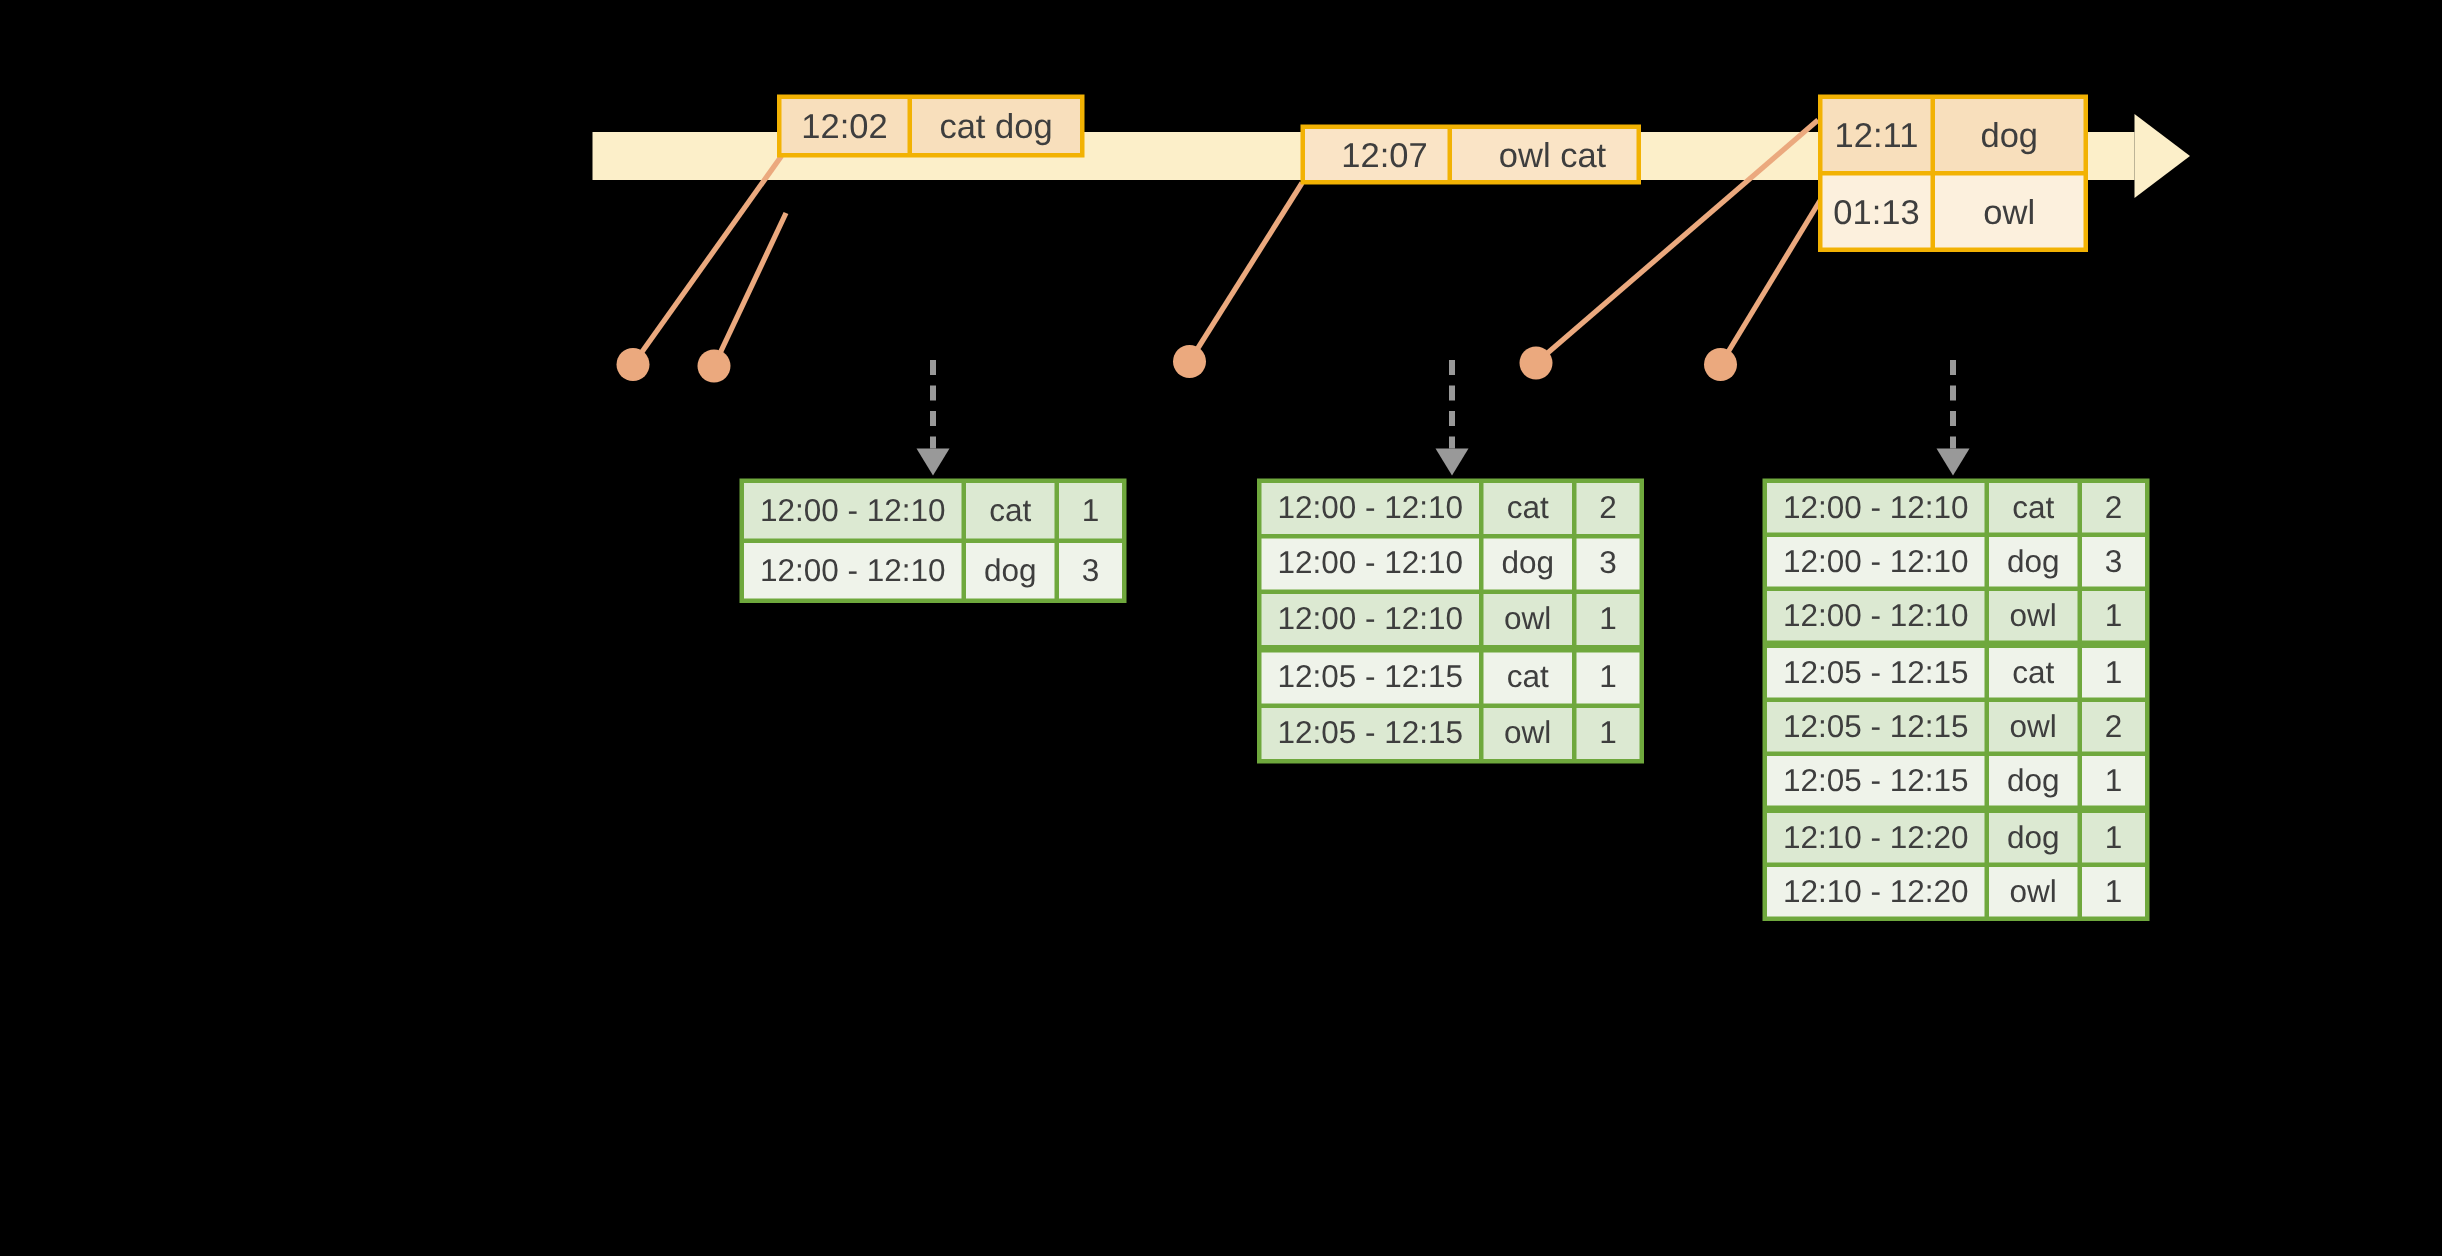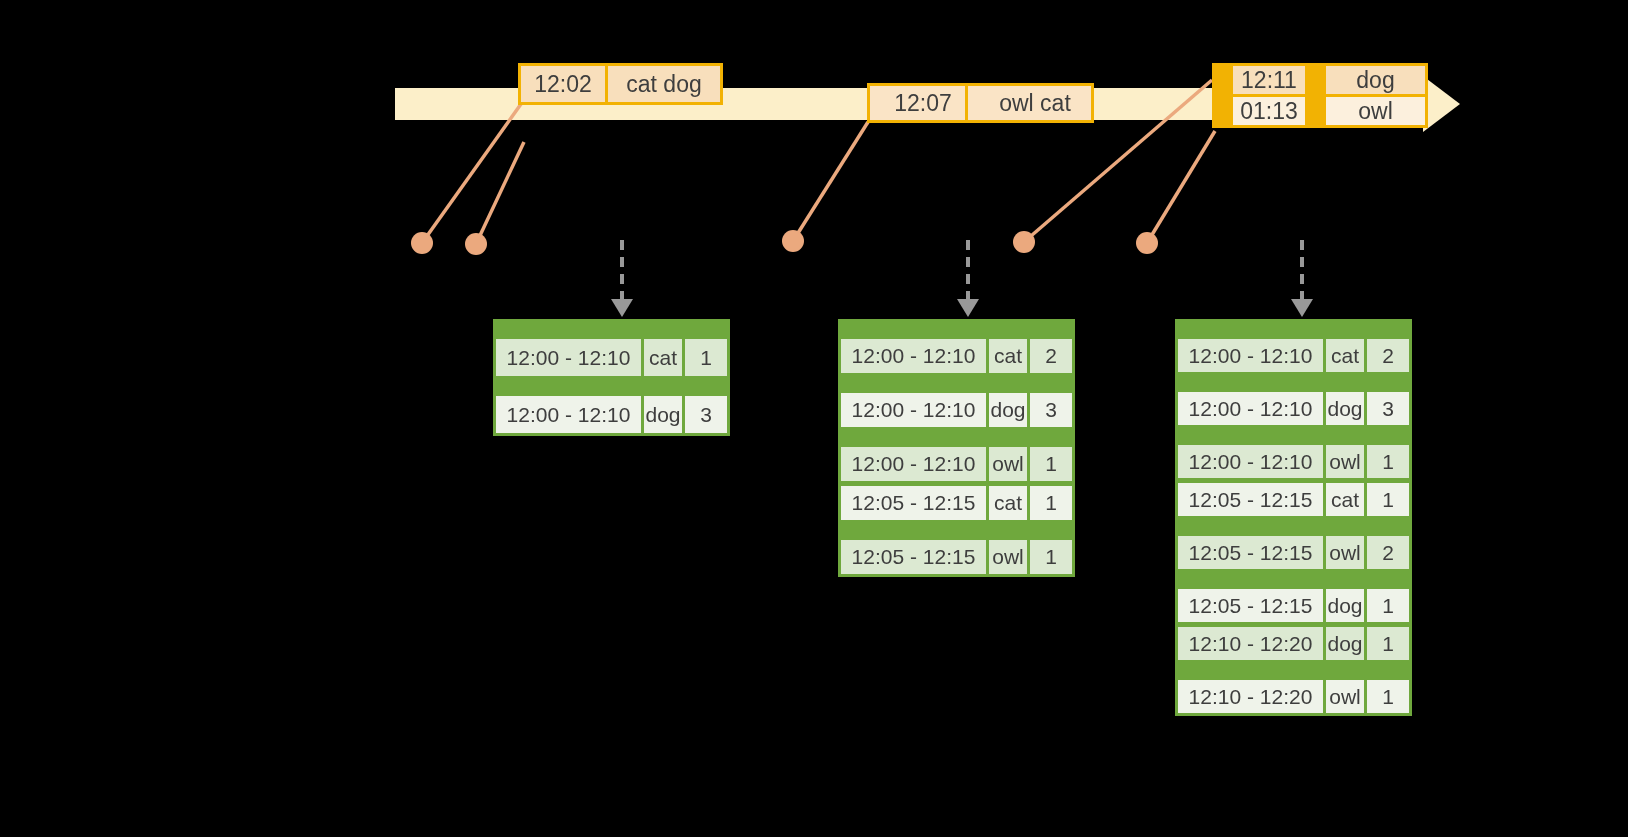--- a/index.html
+++ b/index.html
@@ -25,37 +25,37 @@
     position:absolute;z-index:3;background:var(--event-border);
     padding:3px;display:flex;flex-direction:column;gap:3px;
   }
   .erow{display:flex;gap:3px;}
   .ec{
     display:flex;align-items:center;justify-content:center;
     font-size:23px;color:var(--text);white-space:nowrap;
   }
   .et1{left:518px;top:63px;} .et1 .ec{height:36px;}
   .et2{left:867px;top:83px;} .et2 .ec{height:34px;}
-  .et3{left:1212px;top:63px;} .et3 .ec{height:28px;margin-left:18px;}
+  .et3{left:1212px;top:63px;} .et3 .ec{height:48px;}
   .et1 .tcol,.et2 .tcol{width:84px;} .et1 .wcol,.et2 .wcol{width:112px;}
   .et3 .tcol{width:72px;} .et3 .wcol{width:99px;}
   .er-dark .ec{background:var(--event-row-dark);}
   .er-light .ec{background:var(--event-row-light);}
   .er-single .ec{background:var(--event-single);padding-left:11px;}
   
   .gtable{
     position:absolute;z-index:3;background:var(--green-border);
     padding:3px;display:flex;flex-direction:column;gap:3px;
   }
-  .grow{display:flex;gap:3px;margin-top:17px;}
+  .grow{display:flex;gap:3px;}
   .gc{
     display:flex;align-items:center;justify-content:center;
     font-size:21px;color:var(--text);white-space:nowrap;
   }
-  .win{width:145px;} .word{width:38px;} .cnt{width:42px;}
+  .win{width:145px;} .word{width:59px;} .cnt{width:42px;}
   .rt1{left:493px;top:319px;} .rt1 .gc{height:37px;}
   .rt2{left:838px;top:319px;} .rt2 .gc{height:34px;}
   .rt3{left:1175px;top:319px;} .rt3 .gc{height:33px;}
   .grow:nth-child(odd) .gc{background:var(--green-row-dark);}
   .grow:nth-child(even) .gc{background:var(--green-row-light);}
   .group-start{margin-top:2px;}
 </style>
 </head>
 <body>
 

